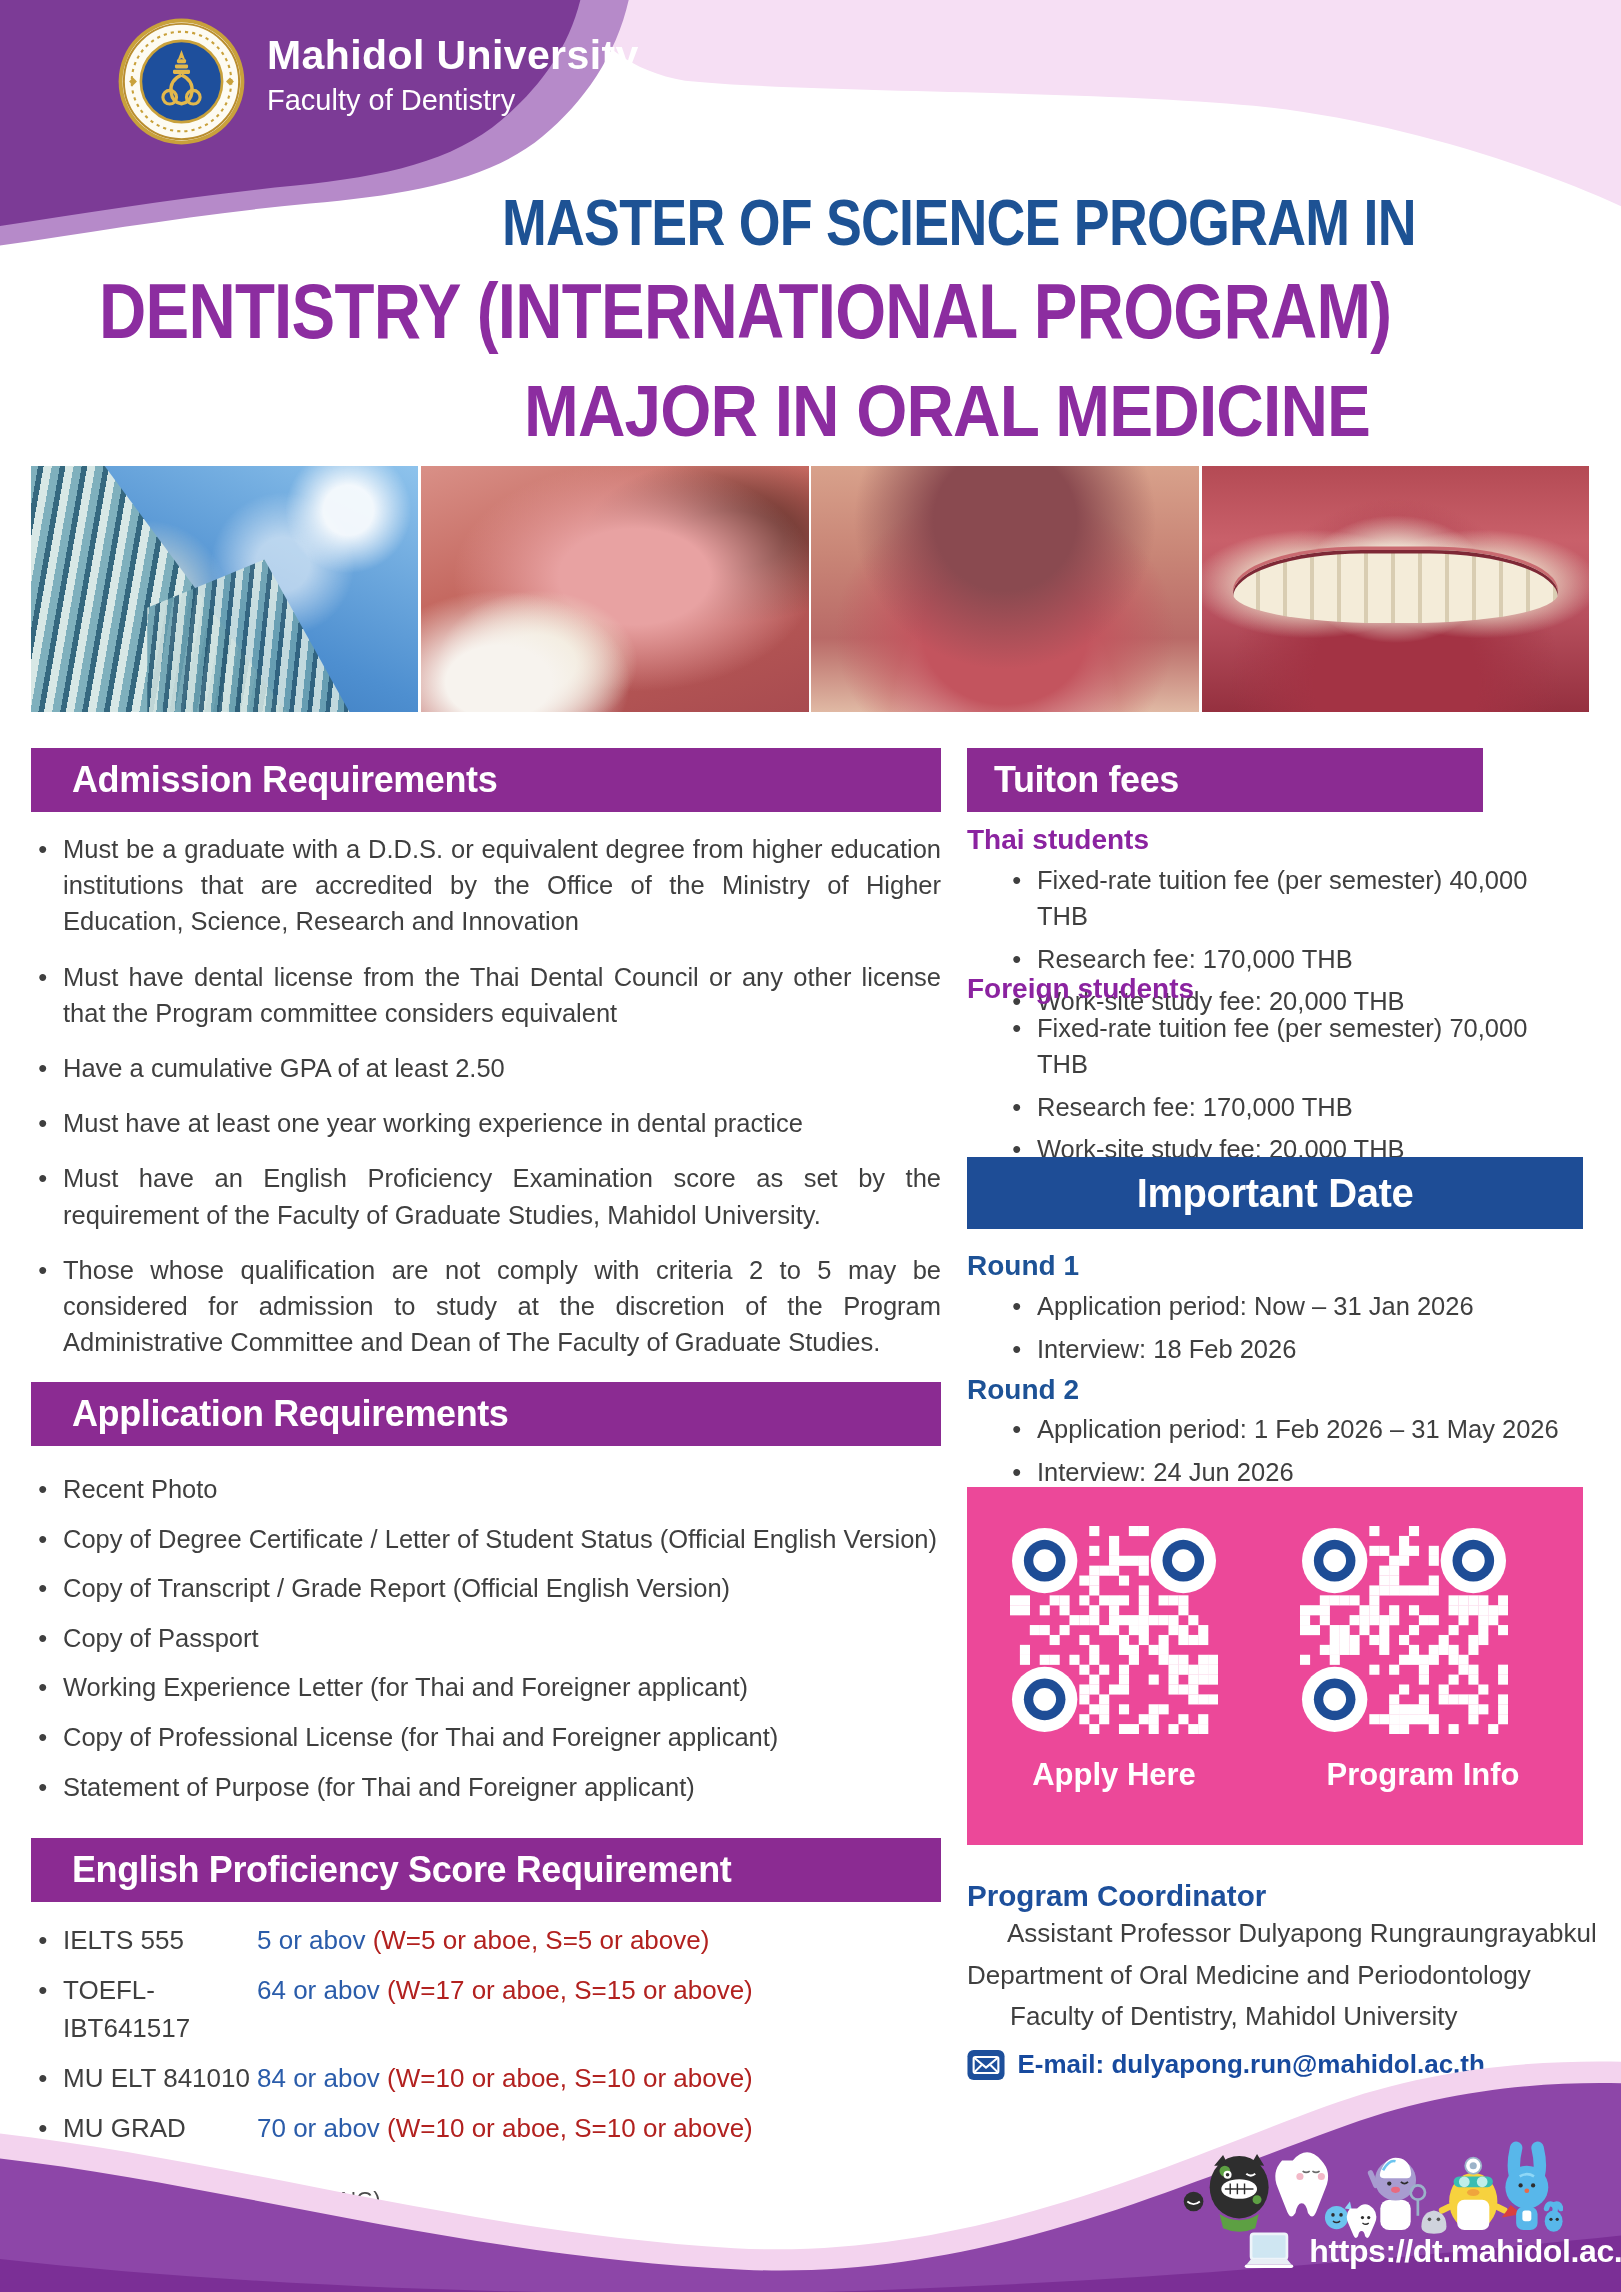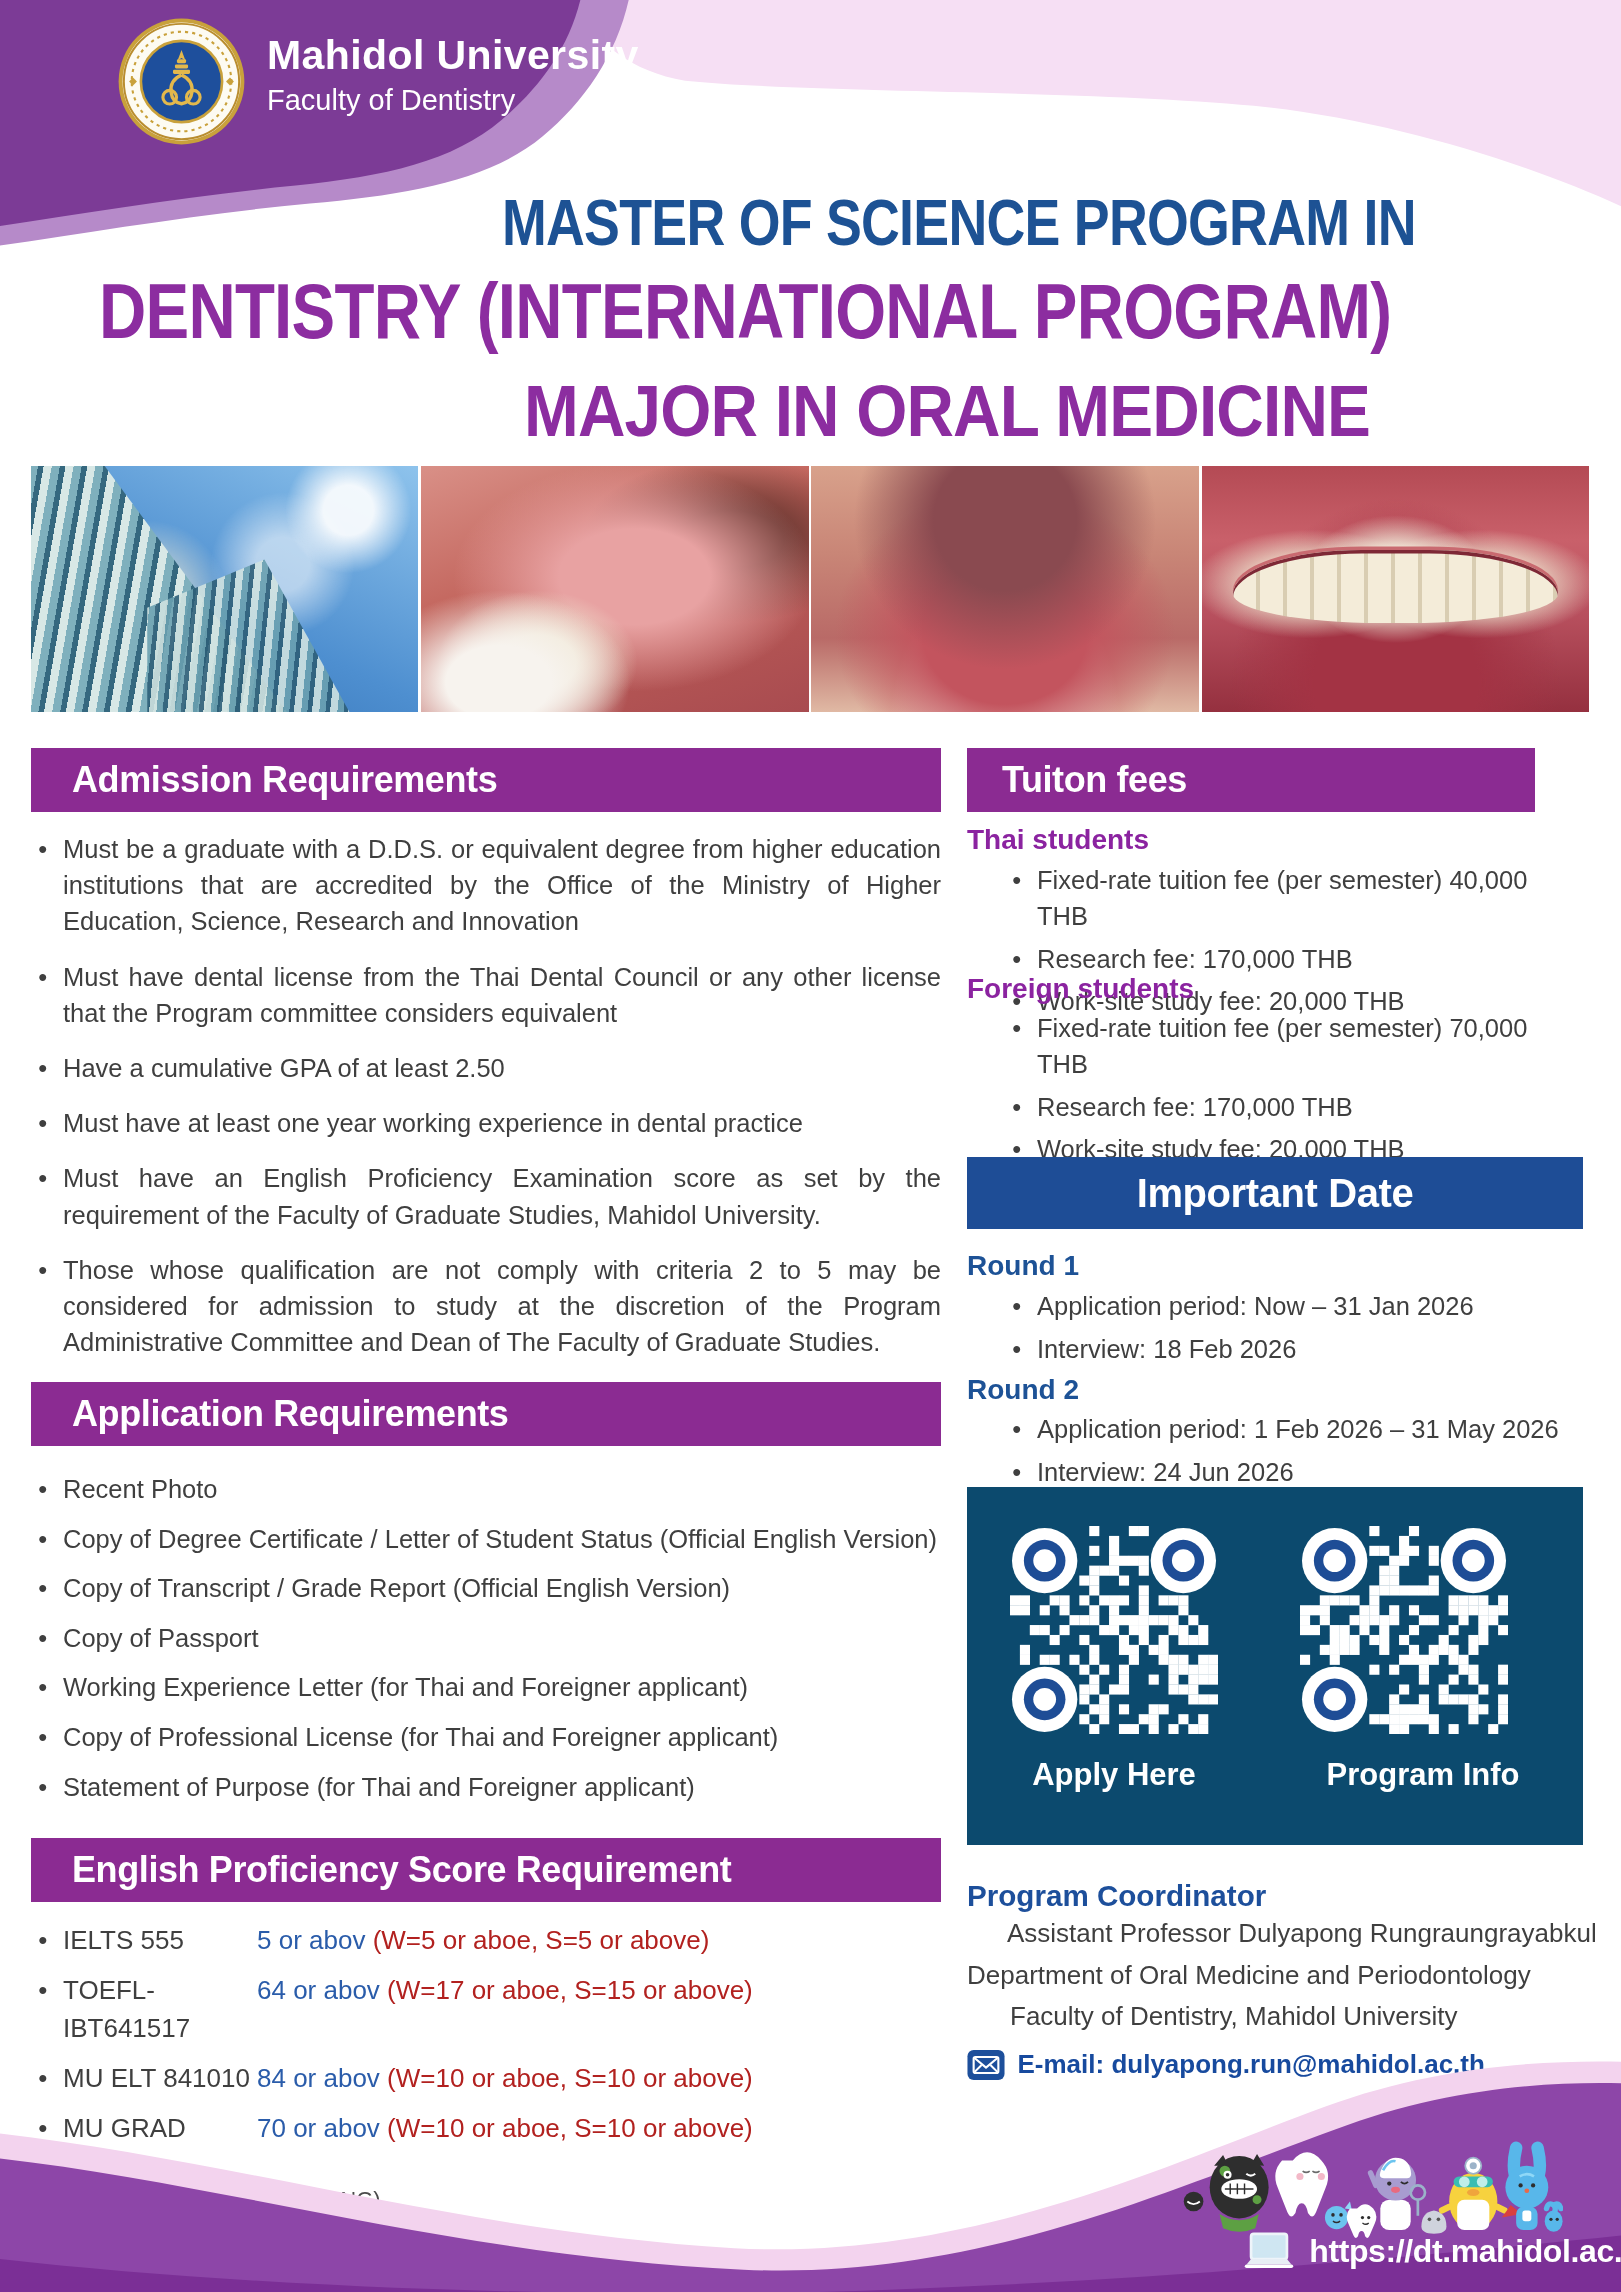--- a/index.html
+++ b/index.html
@@ -49,21 +49,21 @@
      radial-gradient(ellipse at 50% 88%, #a33344 0 30%, rgba(163,51,68,0) 60%),
      linear-gradient(180deg,#b44a54 0%,#c9606a 30%,#b8505e 60%,#95303f 100%);}
   .photo-gums .teeth{position:absolute;left:8%;top:34%;width:84%;height:30%;
      background:repeating-linear-gradient(90deg,#f4ecd9 0 23px,#d9cdb2 23px 27px);
      border-radius:40% 40% 46% 46%/60% 60% 40% 40%;box-shadow:0 3.6px 0 #7e2836 inset,0 -3.6px 0 #c96a70;}
 
   
   .bar{position:absolute;height:64px;background:#8b2b92;color:#ffffff;font-weight:bold;
        font-size:36px;line-height:64px;padding-left:41px;box-sizing:border-box;letter-spacing:-0.4px;}
   .bar-left{left:31px;width:910px;}
-  .bar-right{left:967px;width:568px;padding-left:35px;}
+  .bar-right{left:967px;width:516px;padding-left:27px;}
   ul.blist{list-style:none;margin:0;padding:0;}
   ul.blist li{position:relative;padding-left:32px;font-size:25.5px;line-height:1.42;color:#3f3f3f;}
   ul.blist li::before{content:"•";position:absolute;left:7.2px;top:0;color:#3f3f3f;}
   #adm-list{left:31px;top:831px;width:910px;}
   #adm-list li{margin-bottom:19px;text-align:justify;}
   #app-list{left:31px;top:1471px;width:910px;}
   #app-list li{margin-bottom:13.4px;}
   #eng-rows{left:31px;top:1922px;width:910px;}
   .eng-row{display:flex;margin-bottom:12.5px;font-size:26px;line-height:1.45;}
   .eng-test{position:relative;width:226px;padding-left:32px;box-sizing:border-box;font-size:26px;color:#3f3f3f;flex:0 0 auto;}
@@ -73,21 +73,21 @@
   .eng-note{padding-left:32px;font-size:22px;color:#4a4a4a;margin-top:1.8px;}
 
   .subhead-purple{position:absolute;left:967px;font-size:28px;font-weight:bold;color:#8b23a0;}
   .subhead-blue{position:absolute;left:967px;font-size:28px;font-weight:bold;color:#1d5296;}
   .rlist{position:absolute;left:1005px;width:579px;}
   .rlist li{margin-bottom:6.3px;}
 
   #date-bar{position:absolute;left:967px;top:1157px;width:616px;height:72px;background:#1e4d96;
             color:#fff;font-weight:bold;font-size:40px;line-height:72px;text-align:center;letter-spacing:-0.4px;}
 
-  #qr-box{position:absolute;left:967px;top:1487px;width:616px;height:358px;background:#0c4a6e;}
+  #qr-box{position:absolute;left:967px;top:1487px;width:616px;height:358px;background:#ec4899;}
   .qr{position:absolute;top:39px;width:208px;height:208px;}
   #qr-apply{left:43px;} #qr-info{left:333px;}
   .qr-label{position:absolute;top:270px;width:208px;text-align:center;color:#fff;font-weight:bold;font-size:31px;}
   #qr-apply-label{left:43px;} #qr-info-label{left:352px;}
 
   #coord-head{position:absolute;left:967px;top:1879px;font-size:29.6px;font-weight:bold;color:#1d4f9b;}
   .coord-line{position:absolute;left:967px;font-size:26px;color:#3f3f3f;}
   #email-row{position:absolute;left:967px;top:2049px;display:flex;align-items:center;gap:12.5px;
              font-size:26px;font-weight:bold;color:#174a9e;cursor:pointer;}
 

